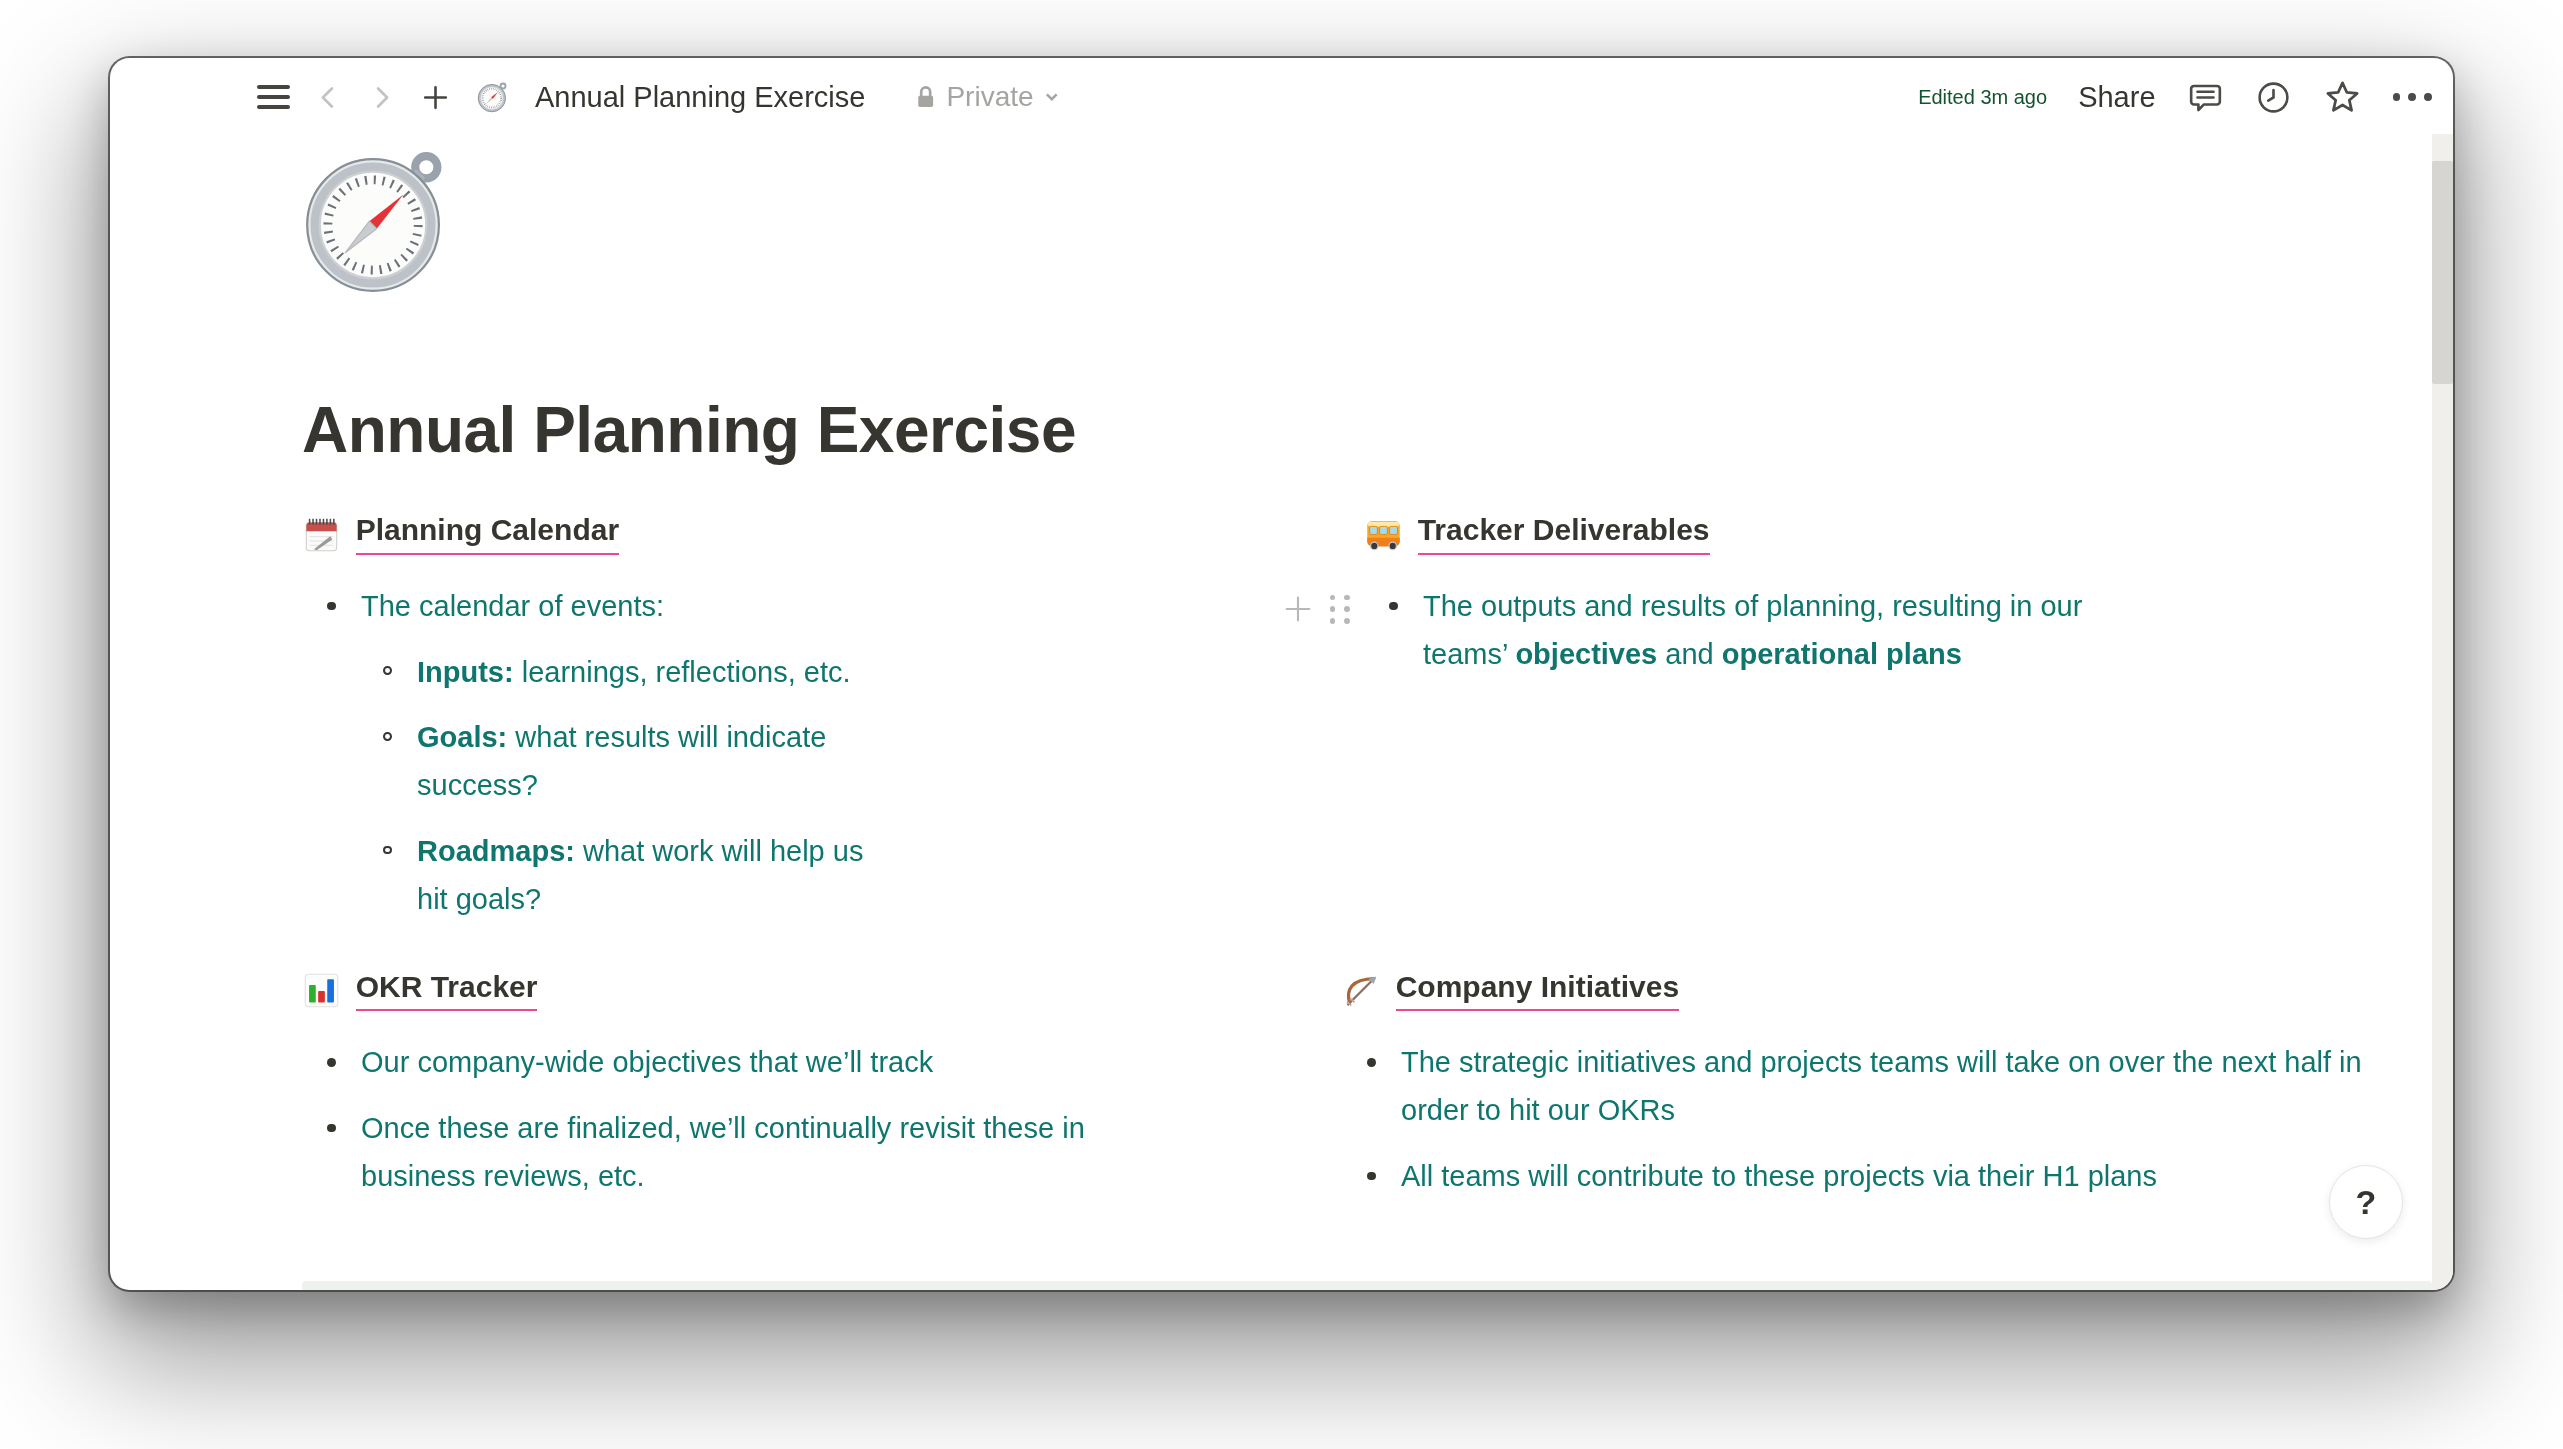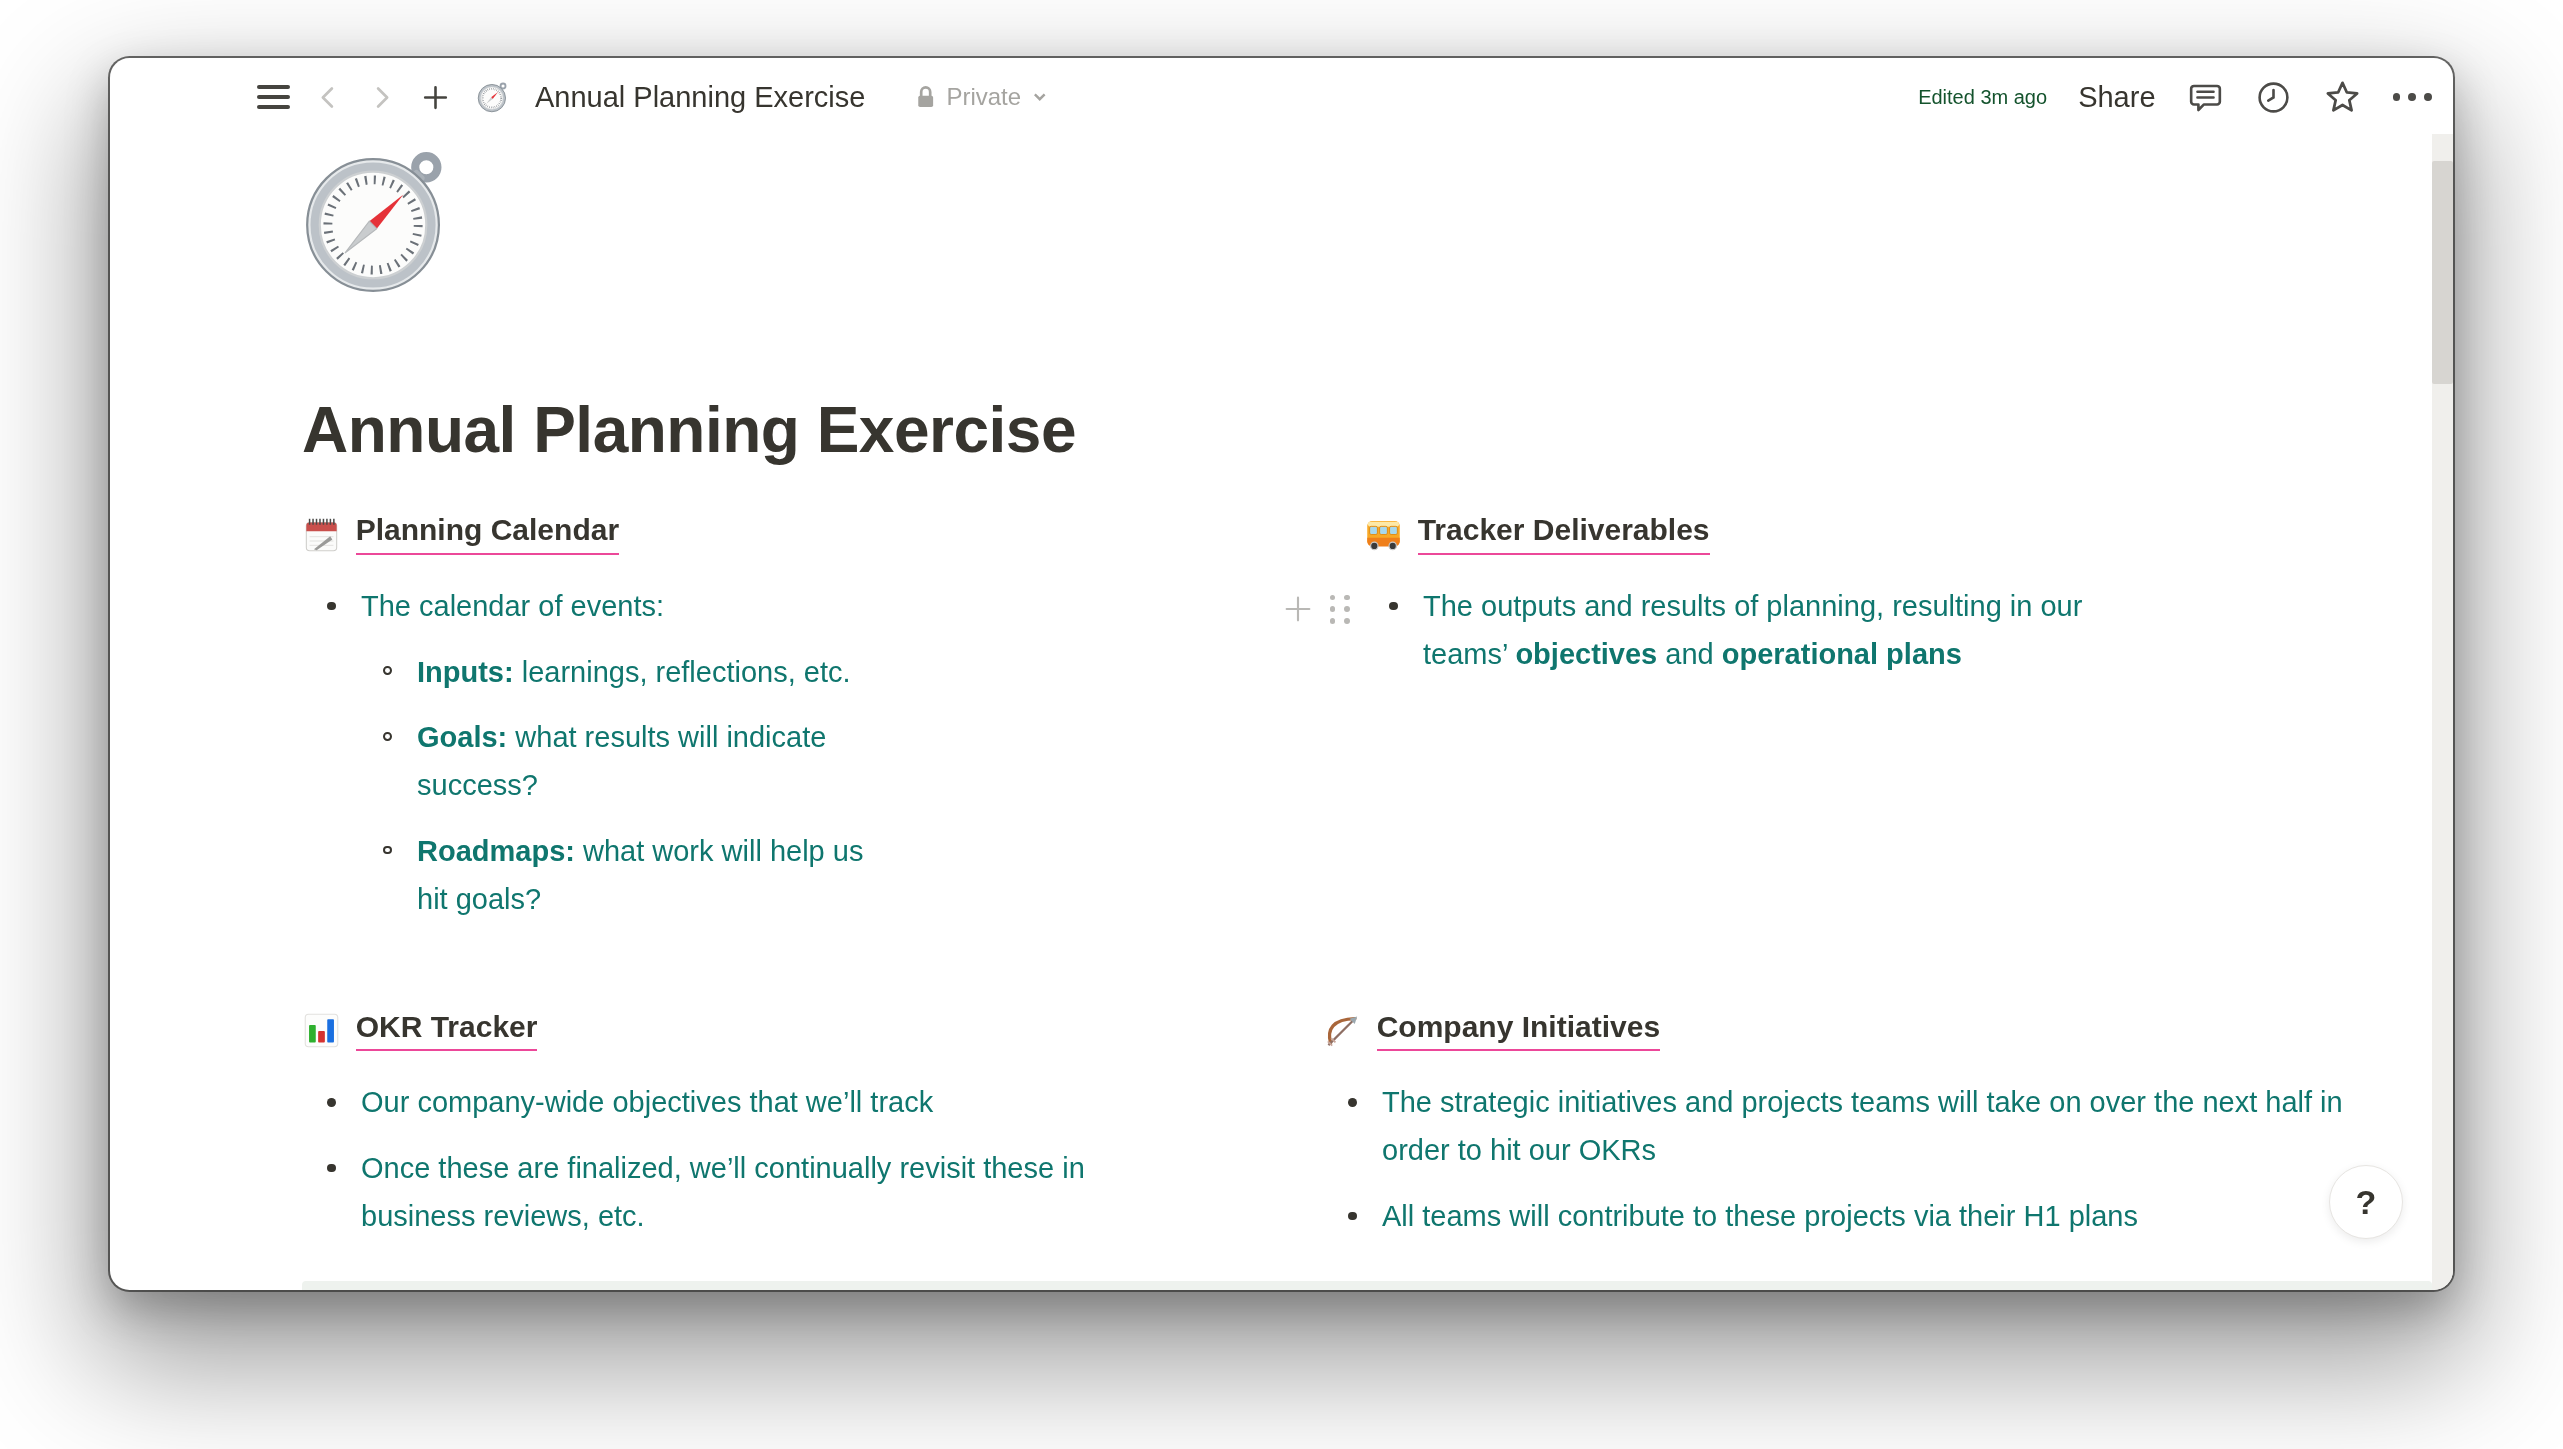--- a/index.html
+++ b/index.html
@@ -29,21 +29,21 @@
     height: 78px;
     display: flex;
     align-items: center;
     padding: 0 21.5px 0 147px;
   }
   .tb-left { display: flex; align-items: center; gap: 25.4px; }
   .hamburger { width: 33px; display: flex; flex-direction: column; gap: 6.8px; cursor: pointer; }
   .hamburger span { display:block; height: 3.4px; border-radius: 2px; background: #45443f; }
   .tb-ic { display: flex; align-items: center; justify-content: center; }
   .tb-title { font-size: 29px; font-weight: 500; color: #37352f; margin-left: 2px; white-space: nowrap; }
-  .privacy { display: flex; align-items: center; gap: 8.8px; margin-left: 23.4px; color: #a5a4a0; font-size: 24px; }
+  .privacy { display: flex; align-items: center; gap: 8.8px; margin-left: 23.4px; color: #a5a4a0; font-size: 28px; }
   .tb-right { margin-left: auto; display: flex; align-items: center; gap: 31px; }
   .edited { color: #14532d; font-size: 20px; white-space: nowrap; }
   .share { font-size: 29px; color: #37352f; font-weight: 400; cursor: pointer; }
   .ellipsis { display: flex; gap: 7.8px; align-items: center; }
   .ellipsis i { width: 7.8px; height: 7.8px; border-radius: 50%; background: #4c4b48; }
   
   .scroll-track {
     position: absolute; top: 76px; right: 0; bottom: 0;
     width: 21.5px; background: #f0efec;
   }
@@ -54,21 +54,21 @@
   
   .content { padding: 0 70px 0 192px; }
   .page-icon { width: 148px; height: 148px; margin-top: 11.7px; cursor: pointer; }
   .page-title {
     margin-top: 94px;
     font-size: 64px; font-weight: 700; letter-spacing: -0.5px;
     line-height: 1.15; color: #37352f;
   }
   .row { display: flex; }
   .row1 { margin-top: 46px; }
-  .row2 { margin-top: 69px; }
+  .row2 { margin-top: 29px; gap: 19px; }
   .row1 .col-left  { width: 576px;  margin-right: 486px; flex: none; }
   .row1 .col-right { width: 781px;  flex: none; position: relative; }
   .row2 .col-left  { width: 860px;  margin-right: 161px; flex: none; }
   .row2 .col-right { width: 1060px; flex: none; }
   .section-heading { display: flex; align-items: center; gap: 14.7px; cursor: pointer; }
   .section-heading .h-icon { width: 39px; height: 39px; flex: none; }
   .section-heading .h-text {
     font-size: 30px; font-weight: 600; color: #37352f;
     padding-bottom: 5.9px; border-bottom: 2px solid #ec4899; white-space: nowrap;
   }

